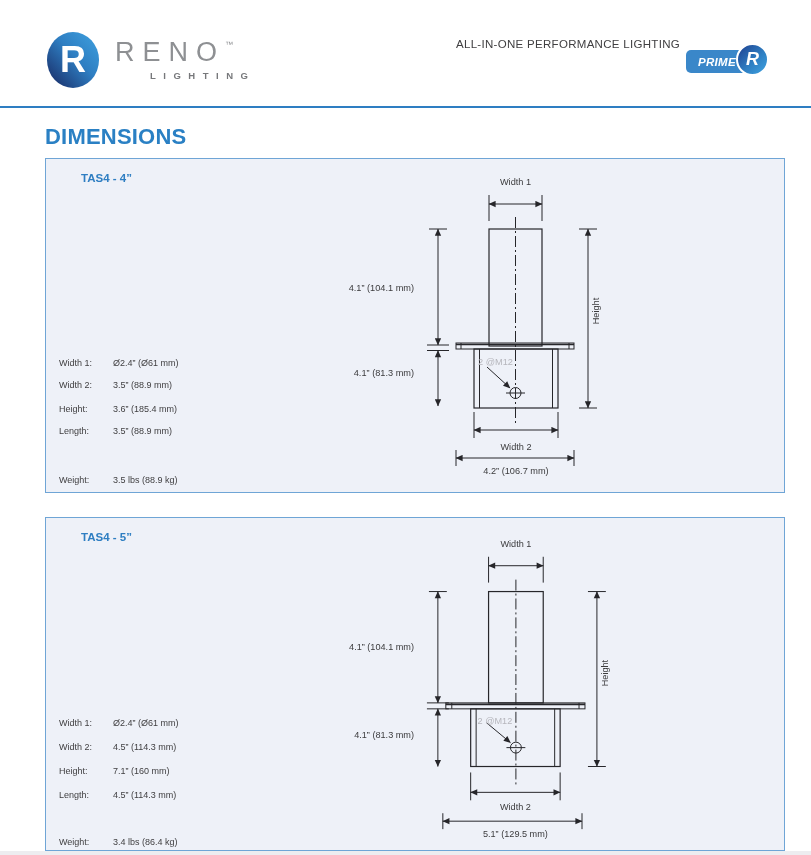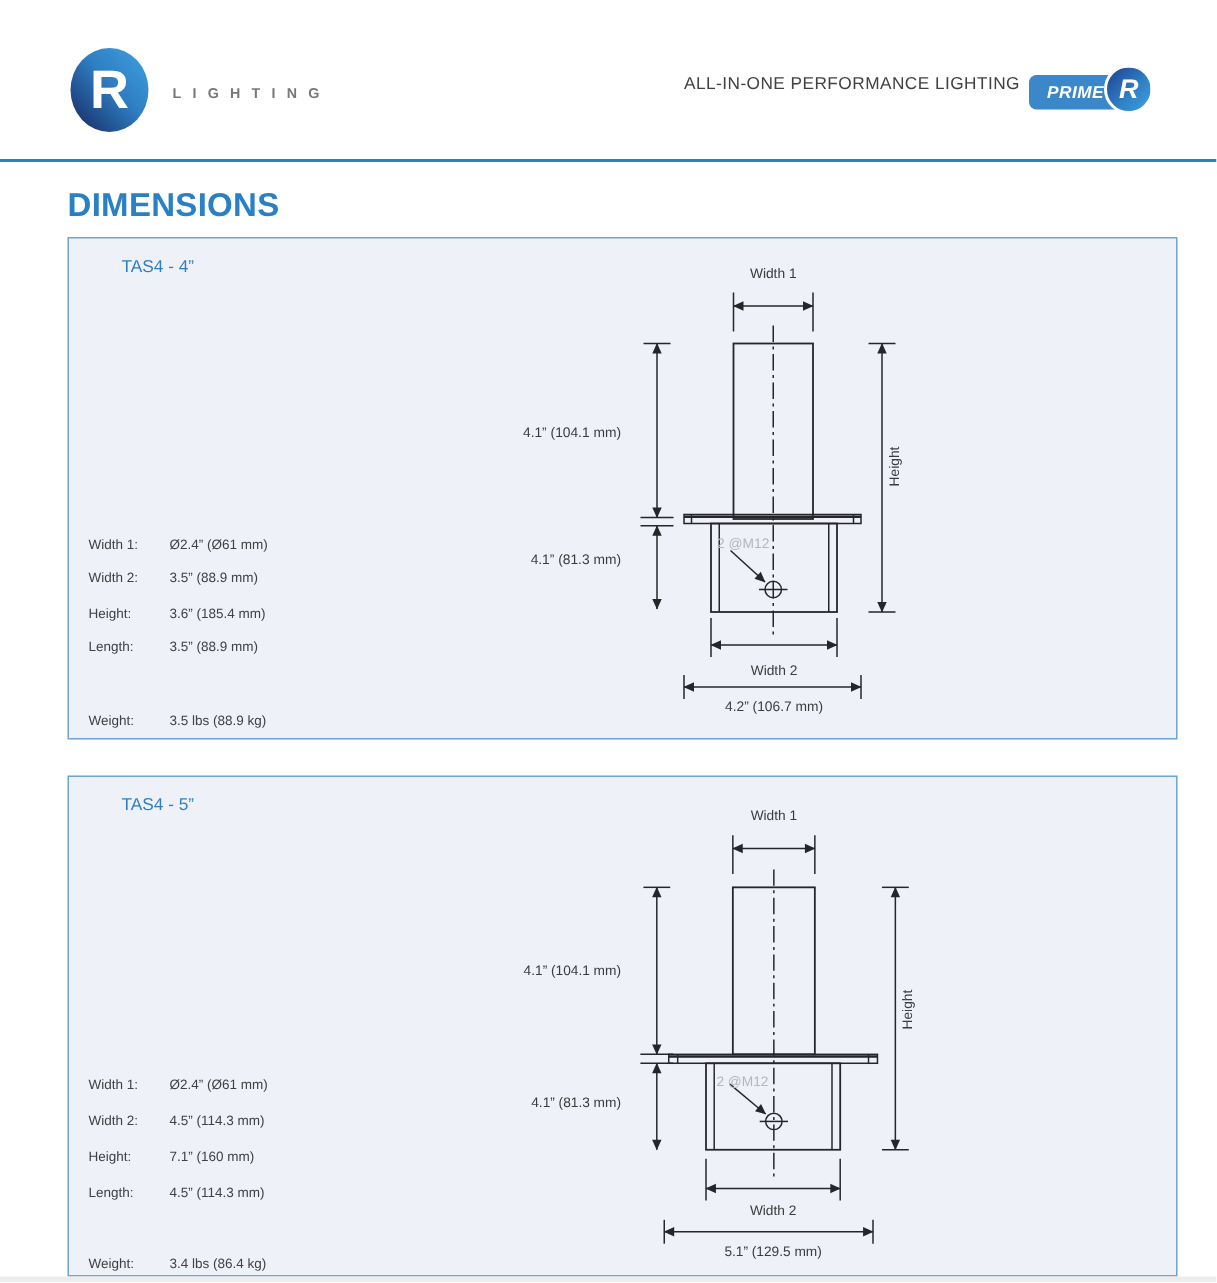--- a/index.html
+++ b/index.html
@@ -7,42 +7,42 @@
   body { width:811px; height:855px; position:relative; overflow:hidden;
          font-family:"Liberation Sans", sans-serif; color:#414042; }
 
   
   .header { position:absolute; left:0; top:0; width:811px; height:107px; }
   .logo { position:absolute; left:44px; top:31px; display:flex; align-items:center; }
   .logo-mark { width:58px; height:58px; display:block; }
   .logo-text { margin-left:13px; }
   .logo-name { font-size:27px; letter-spacing:8px; color:#8e9093; font-weight:400; line-height:1; }
   .logo-name sup { font-size:8px; letter-spacing:0; vertical-align:14px; }
-  .logo-sub { font-size:9.5px; letter-spacing:7.5px; color:#77787b; font-weight:700; margin-top:4px; }
-  .tagline { position:absolute; right:131px; top:50px; font-size:11.5px; letter-spacing:0.3px; color:#414042; }
+  .logo-sub { font-size:9.5px; letter-spacing:7.5px; color:#77787b; font-weight:700; margin-top:4px;margin-left:35px; }
+  .tagline { position:absolute; right:131px; top:38px; font-size:11.5px; letter-spacing:0.3px; color:#414042; }
   .prime-badge { position:absolute; left:686px; top:41px; width:84px; height:38px; }
   .prime-pill { position:absolute; left:0; top:9px; width:62px; height:23px; background:#3a87c9;
                 border-radius:5px; color:#fff; font-style:italic; font-weight:700; font-size:11.5px;
                 display:flex; align-items:center; justify-content:center; letter-spacing:0.3px;text-align:center; }
   .prime-circle { position:absolute; left:50px; top:2px; width:33px; height:33px; border-radius:50%;
                   background:linear-gradient(135deg,#1f3f8f 0%,#2e7ec2 55%,#3fa2e0 100%);
                   border:2.5px solid #ffffff; color:#fff; font-weight:700; font-size:18px; font-style:italic;
                   display:flex; align-items:center; justify-content:center; }
   .top-rule { position:absolute; left:0; top:106px; width:811px; height:2px; background:#2e7ec2; }
 
   
   .page-title { position:absolute; left:45px; top:124px; font-size:22px; font-weight:700;
                 color:#2a80c4; letter-spacing:0.2px; }
 
   
   .panel { position:absolute; left:45px; width:740px; background:#eef1f8;
            border:1.5px solid #6fa5d6; }
   .panel-1 { top:158px; height:335px; }
   .panel-2 { top:517px; height:334px; }
-  .panel-title { position:absolute; left:35px; top:13px; font-size:11.5px; font-weight:400; color:#2e7ec2; }
+  .panel-title { position:absolute; left:35px; top:13px; font-size:11.5px; font-weight:700; color:#2e7ec2; }
   .specs { position:absolute; left:13px; top:0; width:320px; height:100%; font-size:9px; }
   .spec-row { position:absolute; left:0; white-space:nowrap; }
   .spec-label { display:inline-block; width:54px; }
   .spec-value {}
   .p1 .r0{top:199px} .p1 .r1{top:221px} .p1 .r2{top:245px} .p1 .r3{top:267px} .p1 .r4{top:316px}
   .p2 .r0{top:200px} .p2 .r1{top:224px} .p2 .r2{top:248px} .p2 .r3{top:272px} .p2 .r4{top:319px}
 
   .diagram { position:absolute; left:0; top:0; width:740px; height:100%; }
   .diagram line, .diagram rect, .diagram circle, .diagram path.ln { stroke:#26262a; fill:none; }
   .dimtxt { font-size:9.2px; fill:#3b3b3d; font-family:"Liberation Sans",sans-serif; }
@@ -60,20 +60,21 @@
         <linearGradient id="lg" x1="0" y1="1" x2="1" y2="0">
           <stop offset="0" stop-color="#17255f"></stop>
           <stop offset="0.55" stop-color="#2e7ec2"></stop>
           <stop offset="1" stop-color="#3fa2e0"></stop>
         </linearGradient>
       </defs>
       <ellipse cx="29" cy="29" rx="26" ry="28" fill="url(#lg)"></ellipse>
       <text x="29" y="41" text-anchor="middle" font-size="36" font-weight="bold" font-family="Liberation Sans, sans-serif" fill="#ffffff">R</text>
     </svg>
     <div class="logo-text">
+      <div class="logo-name"><span>RENO</span><sup>™</sup></div>
       <div class="logo-sub">LIGHTING</div>
     </div>
   </div>
   <div class="tagline">ALL-IN-ONE PERFORMANCE LIGHTING</div>
   <div class="prime-badge">
     <span class="prime-pill">PRIME</span>
     <span class="prime-circle">R</span>
   </div>
 </div>
 <div class="top-rule"></div>

